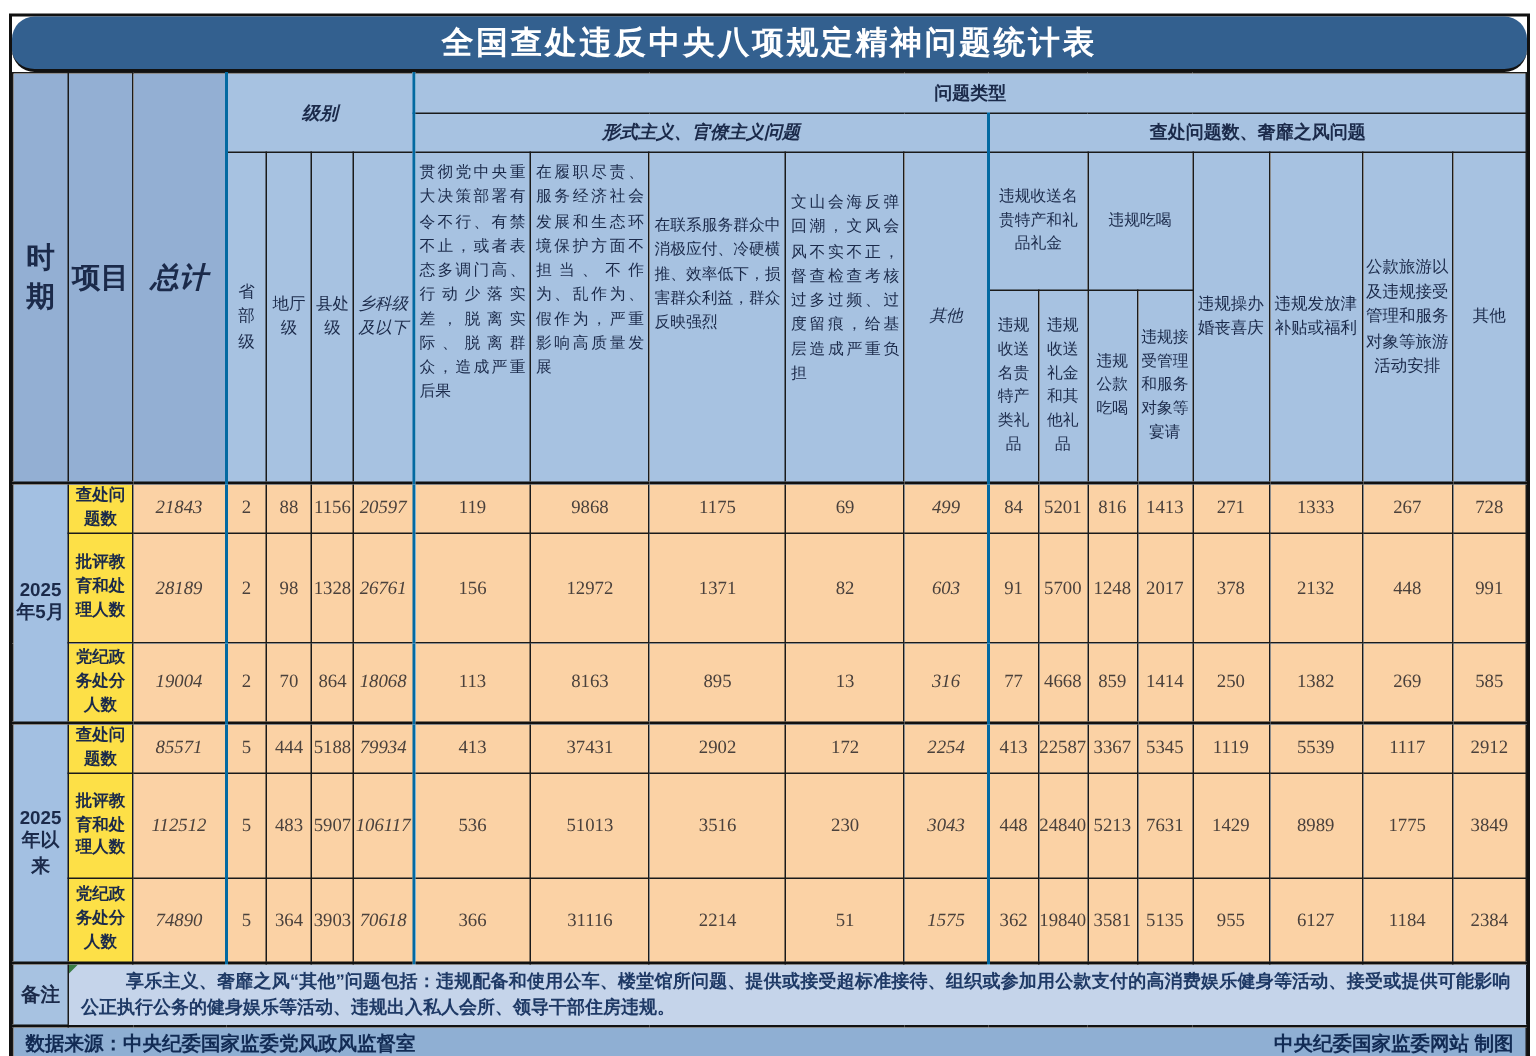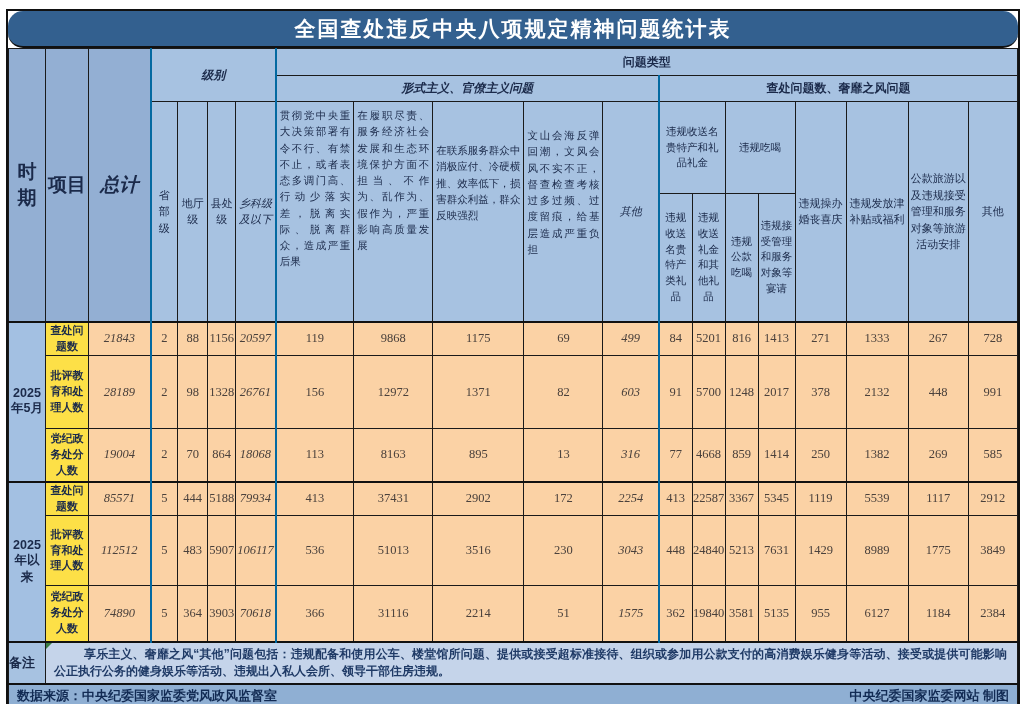--- a/index.html
+++ b/index.html
@@ -19,21 +19,21 @@
     font-size:12.5px;text-align:center;}
   .tall{vertical-align:top;}
   .tall .jt{padding:5px 3px;font-size:10.5px;font-weight:normal;line-height:1.55;
     text-align:justify;text-justify:inter-ideograph;word-break:break-all;color:#1b2a4a;}
   .midtext{font-size:11px;font-weight:normal;line-height:1.5;padding:2px;word-break:break-all;text-align:center;}
   .smalltext{font-size:10.5px;font-weight:normal;line-height:1.5;padding:2px 1px;word-break:break-all;text-align:center;vertical-align:middle;margin-left:20px;}
   .thick-r{border-right:2px solid #0369a1;font-style:italic;}
   tbody tr:first-child td{border-top:2px solid #111;}
   tr.group-start td{border-top:2px solid #111;}
   .remark-row td{border-top:2px solid #111;}
-  .remark-lbl{background:#A7C2E1;font-weight:bold;font-size:13px;color:#1b2a4a;}
+  .remark-lbl{background:#A7C2E1;font-weight:bold;font-size:13px;text-align:center;color:#1b2a4a;}
   .remark-body{background:#C5D4EA;position:relative;}
   .remark-text{padding:3px 10px 3px 8px;font-size:12px;font-weight:bold;color:#1f3a66;line-height:1.45;text-indent:2.5em;text-align:justify;}
   .corner{position:absolute;left:0;top:0;width:0;height:0;border-top:6px solid #3a7d44;border-right:6px solid transparent;}
   .source-row td{border-top:2px solid #111;}
   .source-bar{background:#8FAFD3;height:22px;}
   .source-flex{display:flex;justify-content:space-between;align-items:center;height:22px;padding:0 8px;
     font-size:13px;font-weight:bold;color:#122b54;}
   .c{text-align:center;vertical-align:middle;}
 </style>
 </head>

